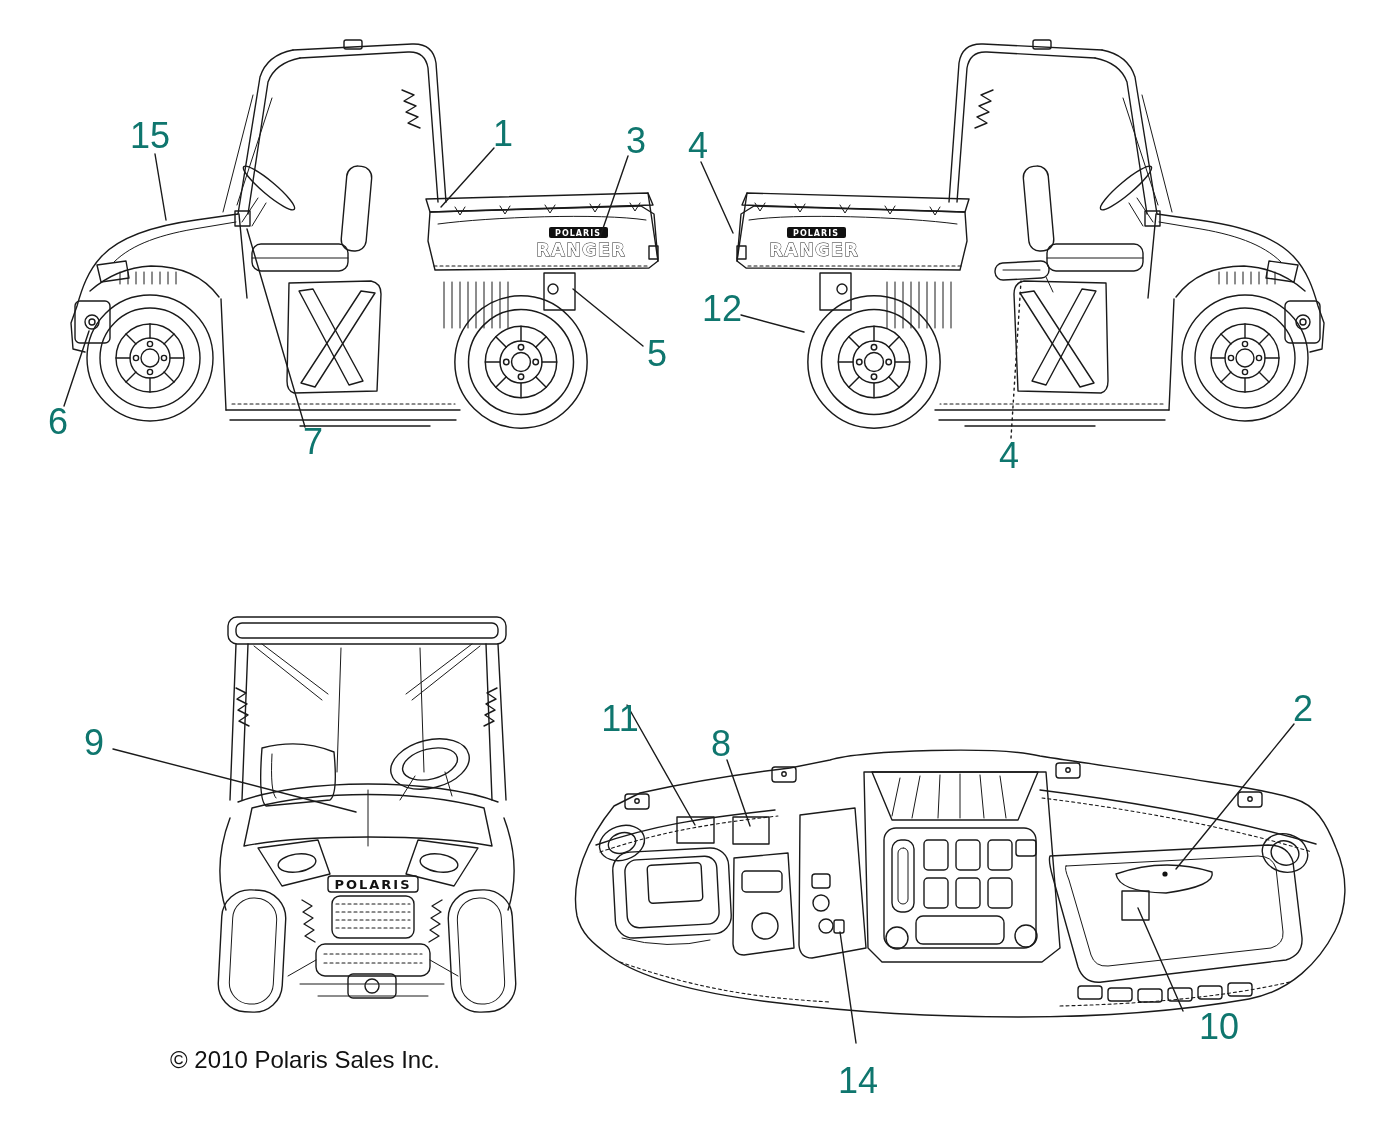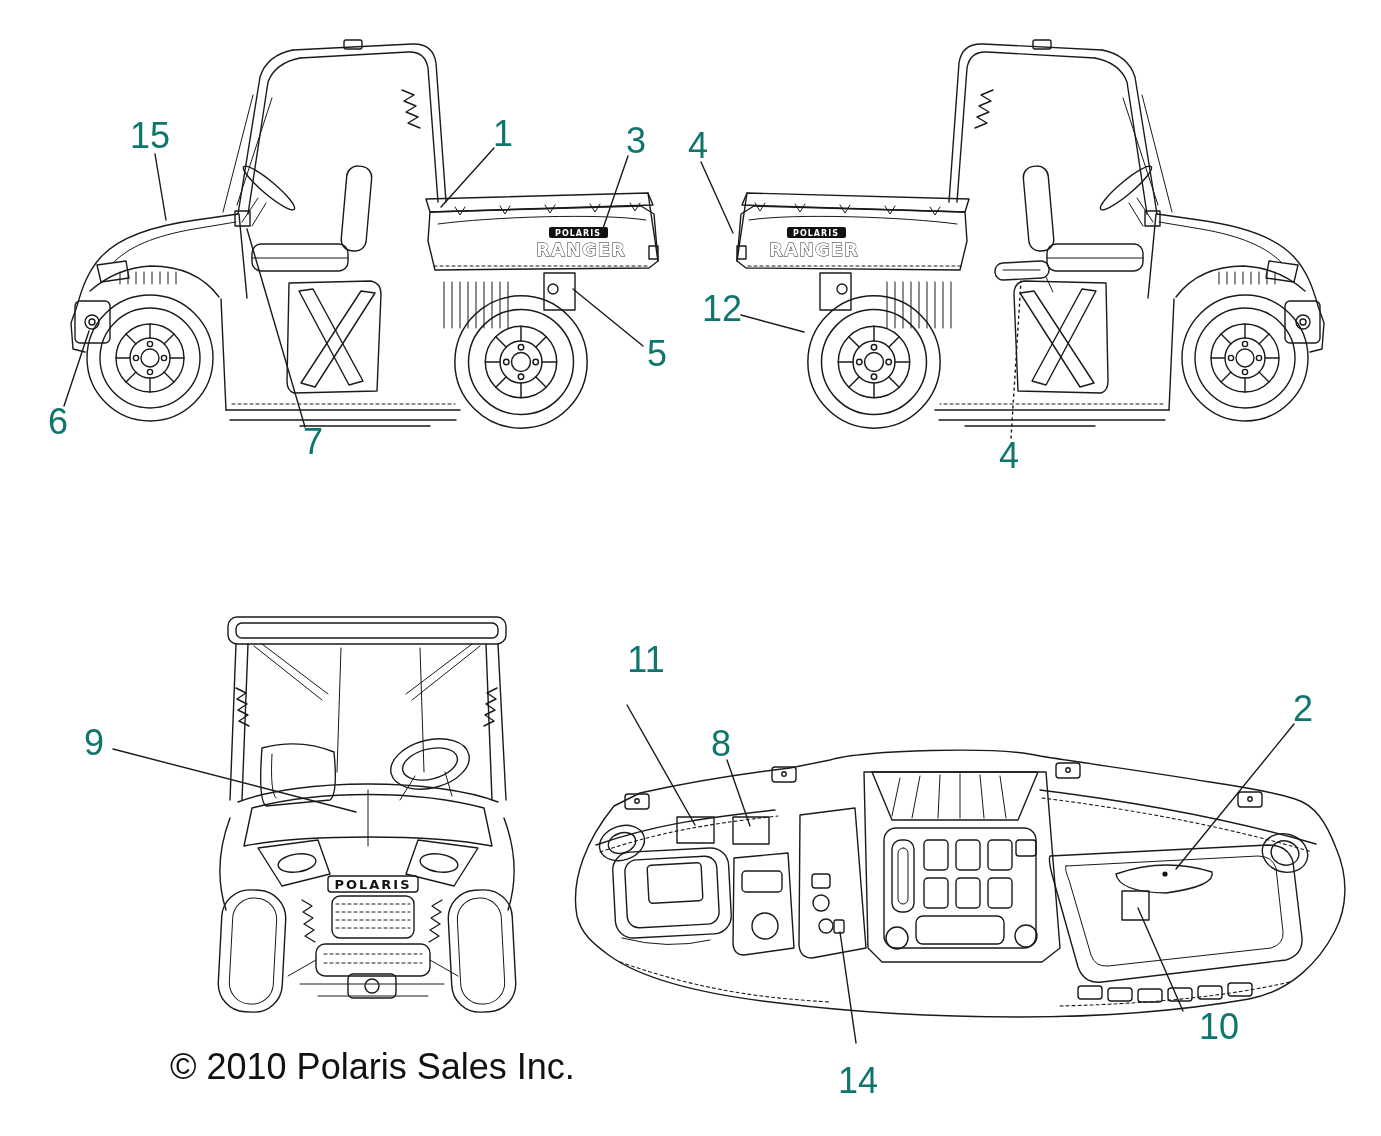--- a/index.html
+++ b/index.html
@@ -13,21 +13,21 @@
   .art .fill-dark{fill:#111;stroke:none;}
   .art text{stroke:none;fill:#111;font-family:"DejaVu Sans","Liberation Sans",sans-serif;}
   .art .brand-bar-text{fill:#fff;font-size:8px;font-weight:bold;letter-spacing:1px;text-anchor:middle;}
   .art .ranger-text{fill:#fff;stroke:#1a1a1a;stroke-width:0.9px;paint-order:stroke;
     font-size:18px;font-weight:bold;letter-spacing:1px;text-anchor:middle;}
   .art .grille-text{fill:#111;font-size:13px;font-weight:bold;letter-spacing:2px;text-anchor:middle;}
   .leader{stroke:#1a1a1a;stroke-width:1.3;fill:none;}
   .leader.dotted{stroke-dasharray:2 4;}
   .callout{position:absolute;transform:translate(-50%,-50%);
     font-size:36px;line-height:1;color:#0f766e;white-space:nowrap;user-select:none;}
-  .copyright{position:absolute;left:170px;top:1046px;font-size:36px;color:#111;white-space:nowrap;}
+  .copyright{position:absolute;left:170px;top:1046px;font-size:24px;color:#111;white-space:nowrap;}
 </style>
 </head>
 <body>
 
 <div class="stage">
 
 <svg class="art" viewBox="0 0 1381 1136">
   <defs>
 
     <g id="wheel">
@@ -261,21 +261,21 @@
       <div class="callout" style="left: 503px; top: 134px;">1</div>
       <div class="callout" style="left: 1303px; top: 709px;">2</div>
       <div class="callout" style="left: 636px; top: 141px;">3</div>
       <div class="callout" style="left: 698px; top: 146px;">4</div>
       <div class="callout" style="left: 657px; top: 354px;">5</div>
       <div class="callout" style="left: 58px; top: 422px;">6</div>
       <div class="callout" style="left: 313px; top: 442px;">7</div>
       <div class="callout" style="left: 721px; top: 744px;">8</div>
       <div class="callout" style="left: 94px; top: 743px;">9</div>
       <div class="callout" style="left: 1219px; top: 1027px;">10</div>
-      <div class="callout" style="left: 620px; top: 660px; margin-left: 26px;">11</div>
+      <div class="callout" style="left: 620px; top: 719px;">11</div>
       <div class="callout" style="left: 722px; top: 309px; text-align: right;">12</div>
       <div class="callout" style="left: 1009px; top: 456px;">4</div>
       <div class="callout" style="left: 858px; top: 1061px; margin-top: 20px;">14</div>
       <div class="callout" style="left: 150px; top: 136px;">15</div>
     </div>
 
 <div class="copyright">© 2010 Polaris Sales Inc.</div>
 
 </div>
 

